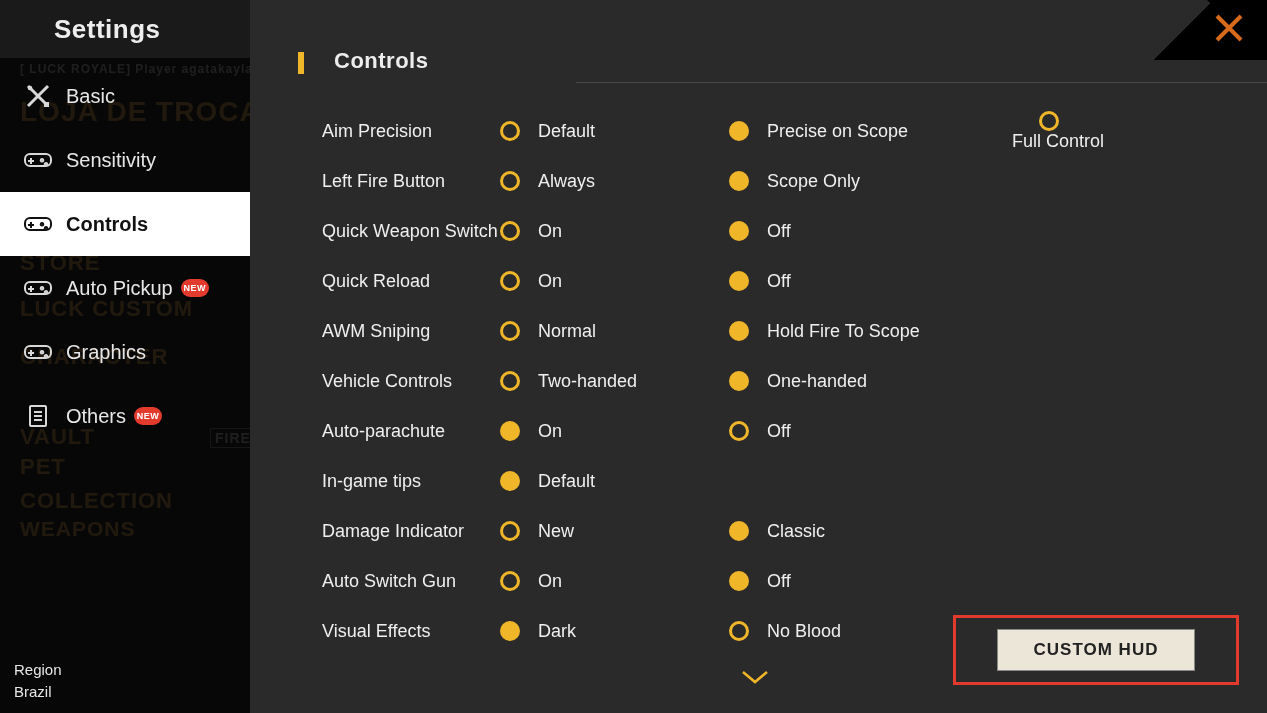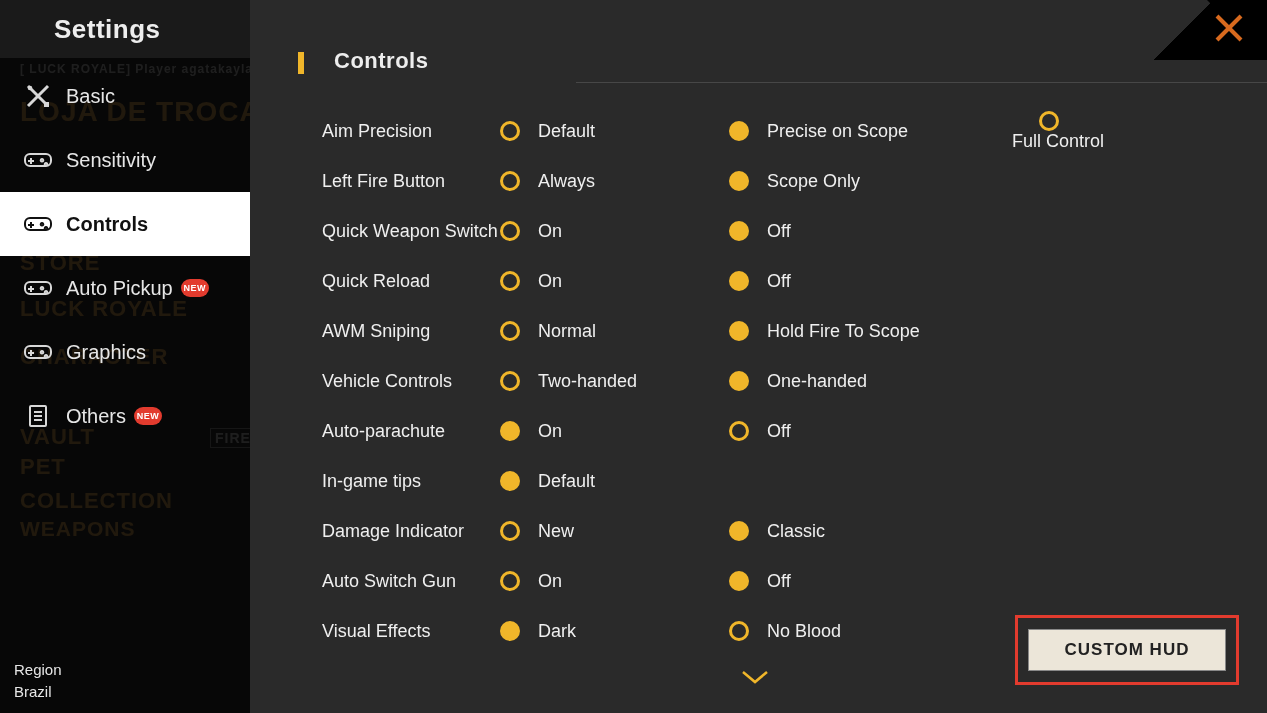--- a/index.html
+++ b/index.html
@@ -36,33 +36,33 @@
   .setting-label { width: 178px; font-size: 18px; color: #efefef; font-weight: 500; font-stretch: condensed; }
   .options { display: flex; align-items: center; flex: 1; }
   .opt { display: flex; align-items: center; margin-right: 14px; cursor: pointer; }
   .opt.col0 { width: 215px; }
   .opt.col1 { width: 215px; }
   .opt.col2 { width: 200px; flex-direction: column; }
   .radio { width: 20px; height: 20px; border-radius: 50%; border: 3px solid #f0b62a; margin-right: 18px; flex-shrink: 0; }
   .radio.selected { background: #f0b62a; border-color: #f0b62a; }
   .opt-label { font-size: 18px; color: #efefef; font-weight: 500; font-stretch: condensed; }
   .scroll-more { position: absolute; left: 740px; top: 668px; color: #f0b62a; cursor: pointer; }
-  .custom-hud-wrap { position: absolute; right: 28px; bottom: 28px; width: 224px; height: 70px; border: 3px solid #e23b2e; display: flex; align-items: center; justify-content: center; }
+  .custom-hud-wrap { position: absolute; right: 28px; bottom: 28px; width: 286px; height: 70px; border: 3px solid #e23b2e; display: flex; align-items: center; justify-content: center; }
   .custom-hud-btn { width: 198px; height: 42px; background: #ece6d9; border: 1px solid #888; color: #222; font-size: 17px; font-weight: 700; letter-spacing: 1px; display: flex; align-items: center; justify-content: center; cursor: pointer; font-stretch: condensed; }
 </style>
 </head>
 <body>
 
 <div class="screen">
 
   <div class="bg-layer">
     <span class="bg-line gray" style="top:62px; font-size:12px;">[ LUCK ROYALE]  Player  agatakaylane</span>
     <span class="bg-line" style="top:96px; font-size:28px;">LOJA DE TROCA</span>
     <span class="bg-line" style="top:250px; font-size:22px;">STORE</span>
-    <span class="bg-line" style="top:296px; font-size:22px;">LUCK ROYALE</span>
+    <span class="bg-line" style="top:296px; font-size:22px;">LUCK CUSTOM</span>
     <span class="bg-line" style="top:344px; font-size:22px;">CHARACTER</span>
     <span class="bg-line" style="top:424px; font-size:22px;">VAULT</span>
     <span class="bg-line" style="top:454px; font-size:22px;">PET</span>
     <span class="bg-line" style="top:488px; font-size:22px;">COLLECTION</span>
     <span class="bg-line" style="top:517px; font-size:21px;">WEAPONS</span>
     <span class="bg-line gray" style="top:428px; left:210px; font-size:14px; border:1px solid #888; padding:1px 4px;">FIRE</span>
   </div>
 
   <div class="sidebar">
     <div class="sidebar-title">Settings</div>

